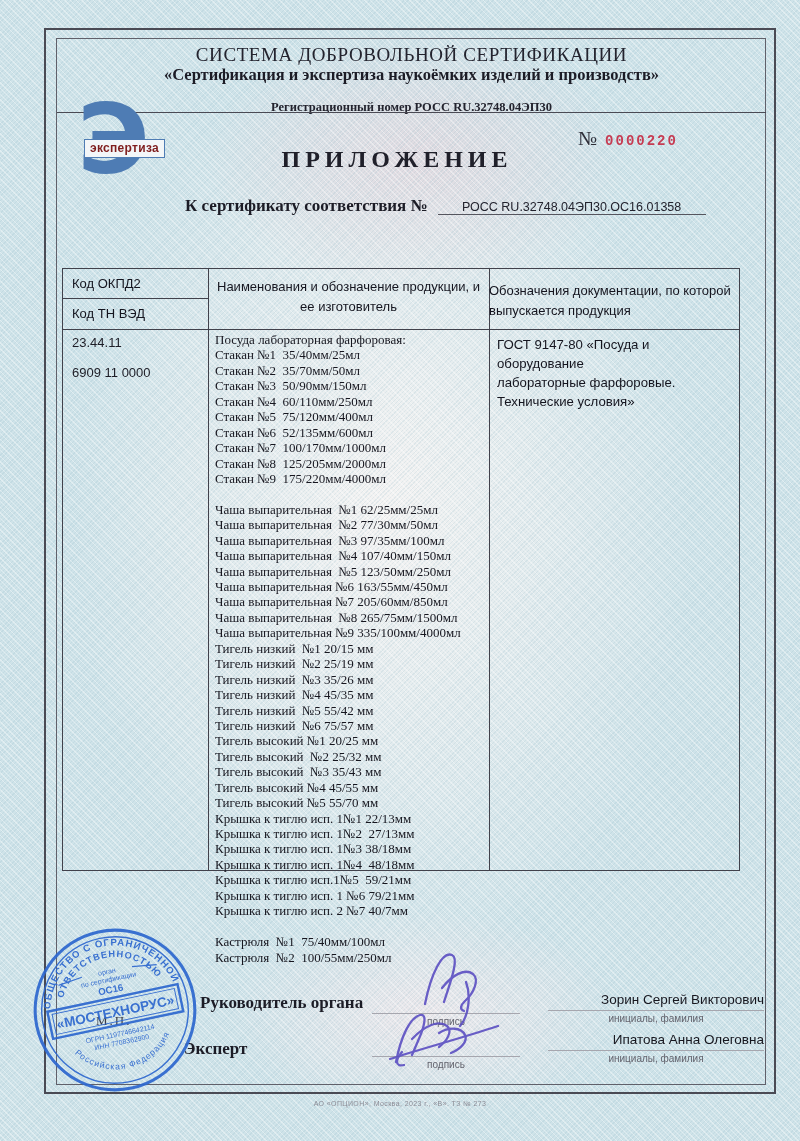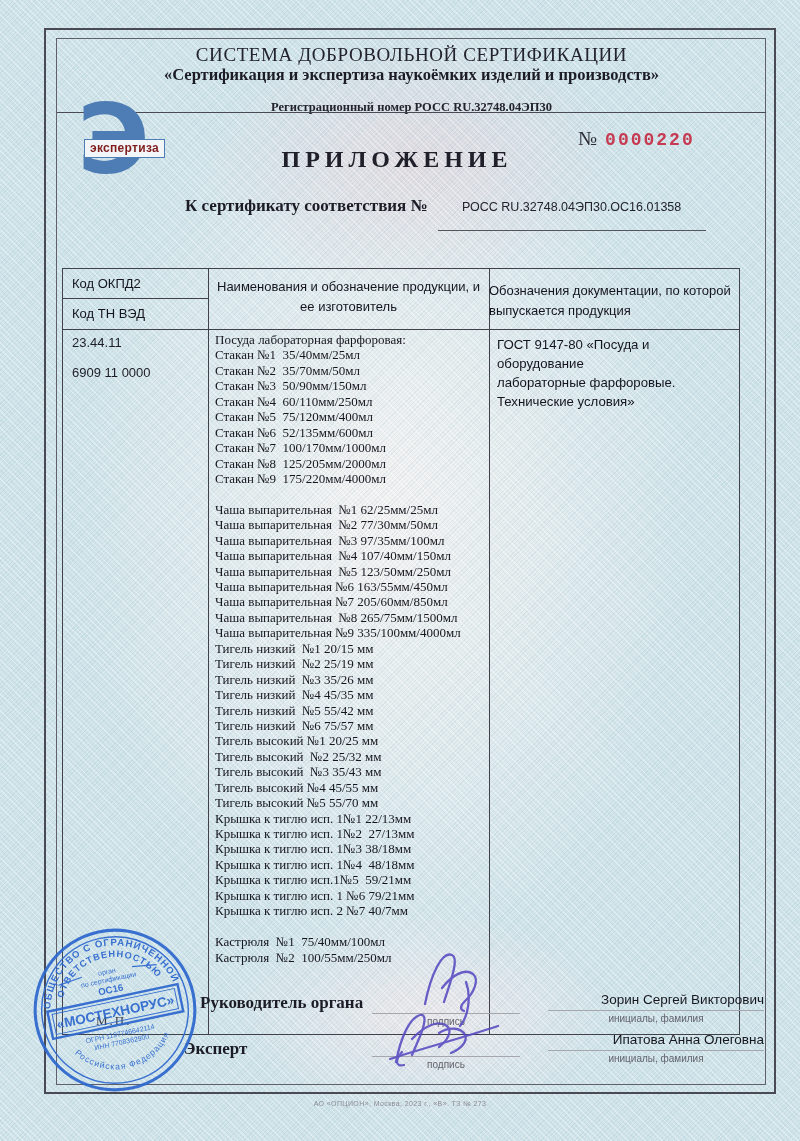--- a/index.html
+++ b/index.html
@@ -37,34 +37,34 @@
   .logo { left:68px; top:104px; width:116px; height:100px; }
   .logo-letter { position:absolute; left:10px; top:-14px; font-family:"DejaVu Sans", sans-serif;
     font-weight:bold; font-size:97px; line-height:100px; color:#4e7cb4; transform:scaleX(1.02); }
   .logo-badge { position:absolute; left:16px; top:35px; padding:1px 5px 2px;
     background:#f3f6f8; border:1.5px solid #4e7cb4; font-family:"Liberation Sans", sans-serif;
     font-size:12px; font-weight:bold; color:#7f1d1d; letter-spacing:.3px; }
 
   
   .serial { top:127px; left:578px; white-space:nowrap; }
   .serial .no { font-size:20px; color:#2e2e38; }
-  .serial .digits { font-family:"Liberation Mono", monospace; font-size:18px; font-weight:bold;
+  .serial .digits { font-family:"Liberation Mono", monospace; font-size:14px; font-weight:bold;
     color:#c63b52; letter-spacing:2px; margin-left:8px; }
 
   .title { left:57px; top:146px; width:680px; text-align:center; font-size:24px; font-weight:bold;
     letter-spacing:5px; color:#20202a; }
 
   .cert-row { left:185px; top:196px; white-space:nowrap; }
   .cert-label { font-size:17px; font-weight:bold; color:#1c1c26; }
   .cert-value { display:inline-block; margin-left:10px; width:268px; text-align:center;
     font-family:"Liberation Sans", sans-serif; font-size:12.5px; color:#23232e;
-    border-bottom:1.5px solid #55555e; padding-bottom:16px; vertical-align:baseline; }
-
-  
-  .ctable { left:62px; top:268px; width:678px; height:767px; border:1.5px solid #41414b; }
+    border-bottom:1.5px solid #55555e; padding-bottom:0; vertical-align:baseline; }
+
+  
+  .ctable { left:62px; top:268px; width:678px; height:603px; border:1.5px solid #41414b; }
   .vline1 { position:absolute; left:145px; top:0; bottom:0; width:0; border-left:1.3px solid #41414b; }
   .vline2 { position:absolute; left:426px; top:0; bottom:0; width:0; border-left:1.3px solid #41414b; }
   .hdr-bottom { position:absolute; left:0; top:60px; width:100%; height:0; border-top:1.3px solid #41414b; }
   .col1-sep { position:absolute; left:0; top:29px; width:145px; height:0; border-top:1.2px solid #41414b; }
   .th { position:absolute; font-family:"Liberation Sans", sans-serif; font-size:13px; color:#15151f; }
   .th-okpd { left:9px; top:7px; }
   .th-tnved { left:9px; top:37px; }
   .th-c2 { left:145px; top:8px; width:281px; text-align:center; line-height:20px; }
   .th-c3 { left:426px; top:12px; width:252px; text-align:left; line-height:20px; }
   .code1 { position:absolute; left:9px; top:66px; font-family:"Liberation Sans", sans-serif; font-size:13px; }

